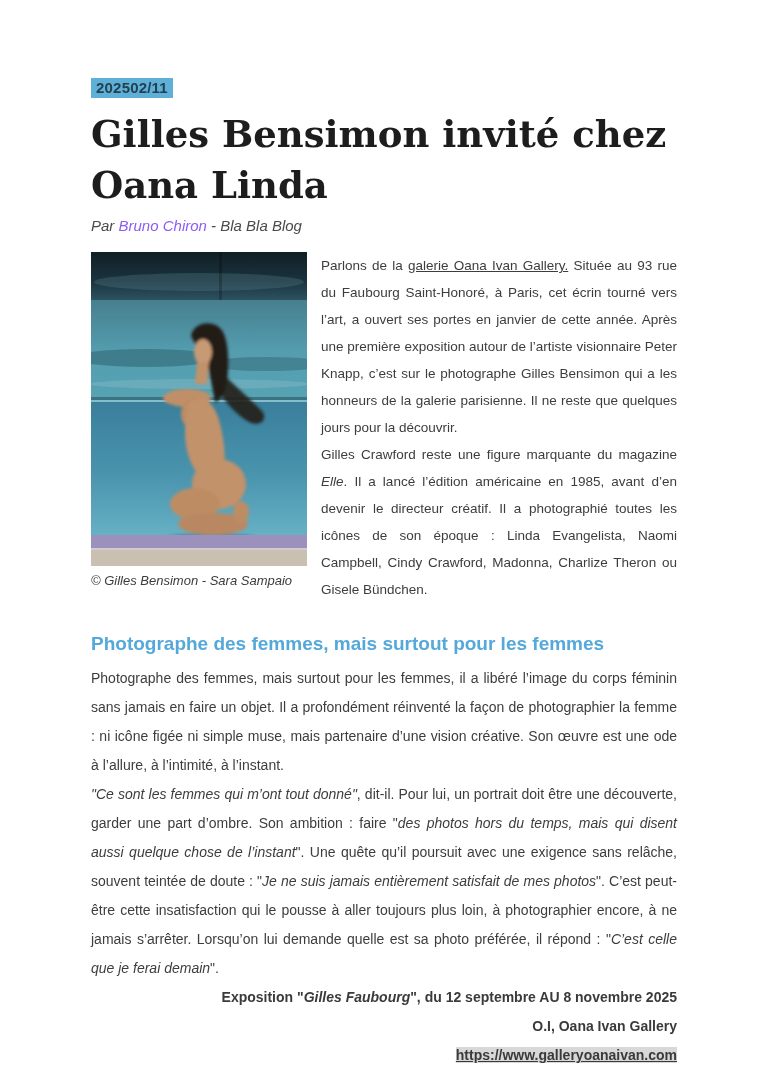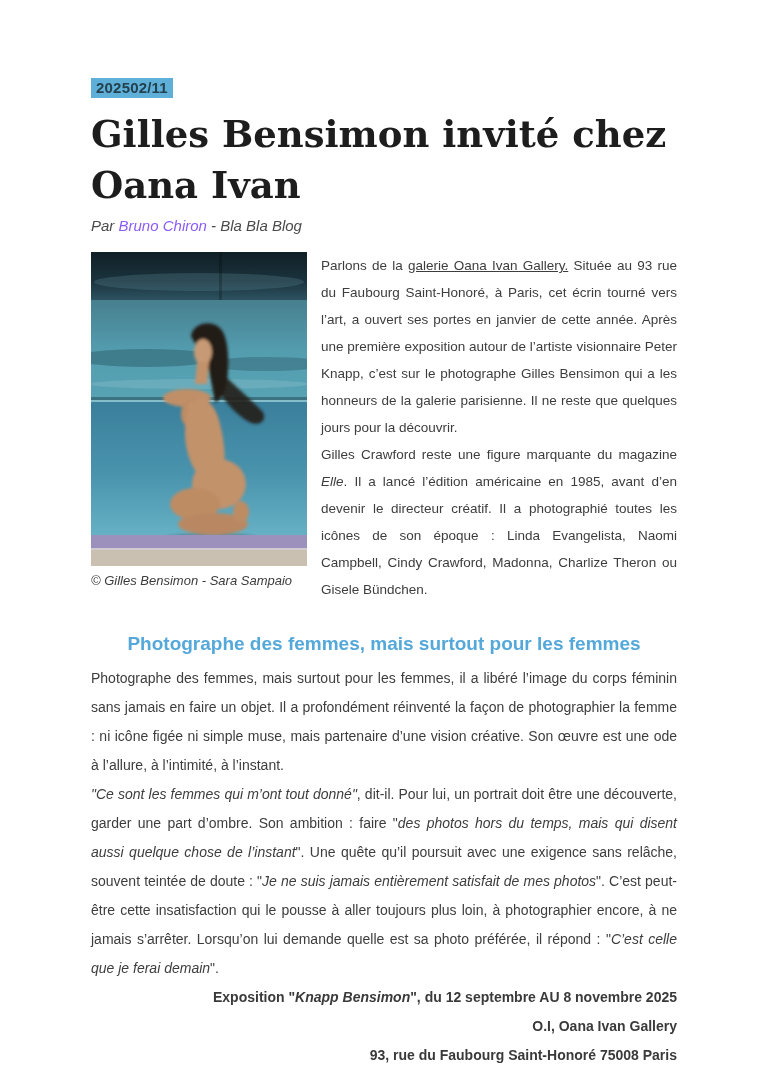--- a/index.html
+++ b/index.html
@@ -87,21 +87,20 @@
 
   .clear { clear: both; }
 
   h2.section-heading {
     clear: both;
     padding-top: 30px;
     color: #54a8da;
     font-size: 19px;
     font-weight: bold;
     margin-bottom: 9px;
-    text-align: center;
   }
 
   p.body-text {
     font-size: 14px;
     line-height: 29px;
     text-align: justify;
     color: #3d3d3d;
   }
 
   .footer-block {
@@ -118,21 +117,21 @@
     cursor: pointer;
   }
 </style>
 </head>
 <body>
 
 <div class="page">
 
   <span class="badge">202502/11</span>
 
-  <h1 class="title"><span>Gilles Bensimon invité chez</span><br><span>Oana Ivan</span></h1>
+  <h1 class="title"><span>Gilles Bensimon invité chez</span><br><span>Oana Linda</span></h1>
 
   <p class="byline"><span>Par </span><a class="author">Bruno Chiron</a><span> - Bla Bla Blog</span></p>
 
   <section class="intro">
 
     <figure class="photo-fig">
       <div class="photo-box">
         <svg viewBox="0 0 216 314" xmlns="http://www.w3.org/2000/svg">
           <defs>
             <linearGradient id="topGrad" x1="0" y1="0" x2="0" y2="1">
@@ -207,19 +206,18 @@
     <div class="clear"></div>
   </section>
 
   <h2 class="section-heading">Photographe des femmes, mais surtout pour les femmes</h2>
 
   <p class="body-text">Photographe des femmes, mais surtout pour les femmes, il a libéré l’image du corps féminin sans jamais en faire un objet. Il a profondément réinventé la façon de photographier la femme : ni icône figée ni simple muse, mais partenaire d’une vision créative. Son œuvre est une ode à l’allure, à l’intimité, à l’instant.</p>
 
   <p class="body-text"><span class="i">"Ce sont les femmes qui m’ont tout donné"</span><span>, dit-il. Pour lui, un portrait doit être une découverte, garder une part d’ombre. Son ambition : faire "</span><span class="i">des photos hors du temps, mais qui disent aussi quelque chose de l’instant</span><span>". Une quête qu’il poursuit avec une exigence sans relâche, souvent teintée de doute : "</span><span class="i">Je ne suis jamais entièrement satisfait de mes photos</span><span>". C’est peut-être cette insatisfaction qui le pousse à aller toujours plus loin, à photographier encore, à ne jamais s’arrêter. Lorsqu’on lui demande quelle est sa photo préférée, il répond : "</span><span class="i">C’est celle que je ferai demain</span><span>".</span></p>
 
   <div class="footer-block">
-    <div><span>Exposition "</span><span class="i">Knapp Bensimon</span><span>", du 12 septembre AU 8 novembre 2025</span></div>
+    <div><span>Exposition "</span><span class="i">Gilles Faubourg</span><span>", du 12 septembre AU 8 novembre 2025</span></div>
     <div>O.I, Oana Ivan Gallery</div>
-    <div>93, rue du Faubourg Saint-Honoré 75008 Paris</div>
     <div><a class="url-link">https://www.galleryoanaivan.com</a></div>
   </div>
 
 </div>
 
 </body></html>

